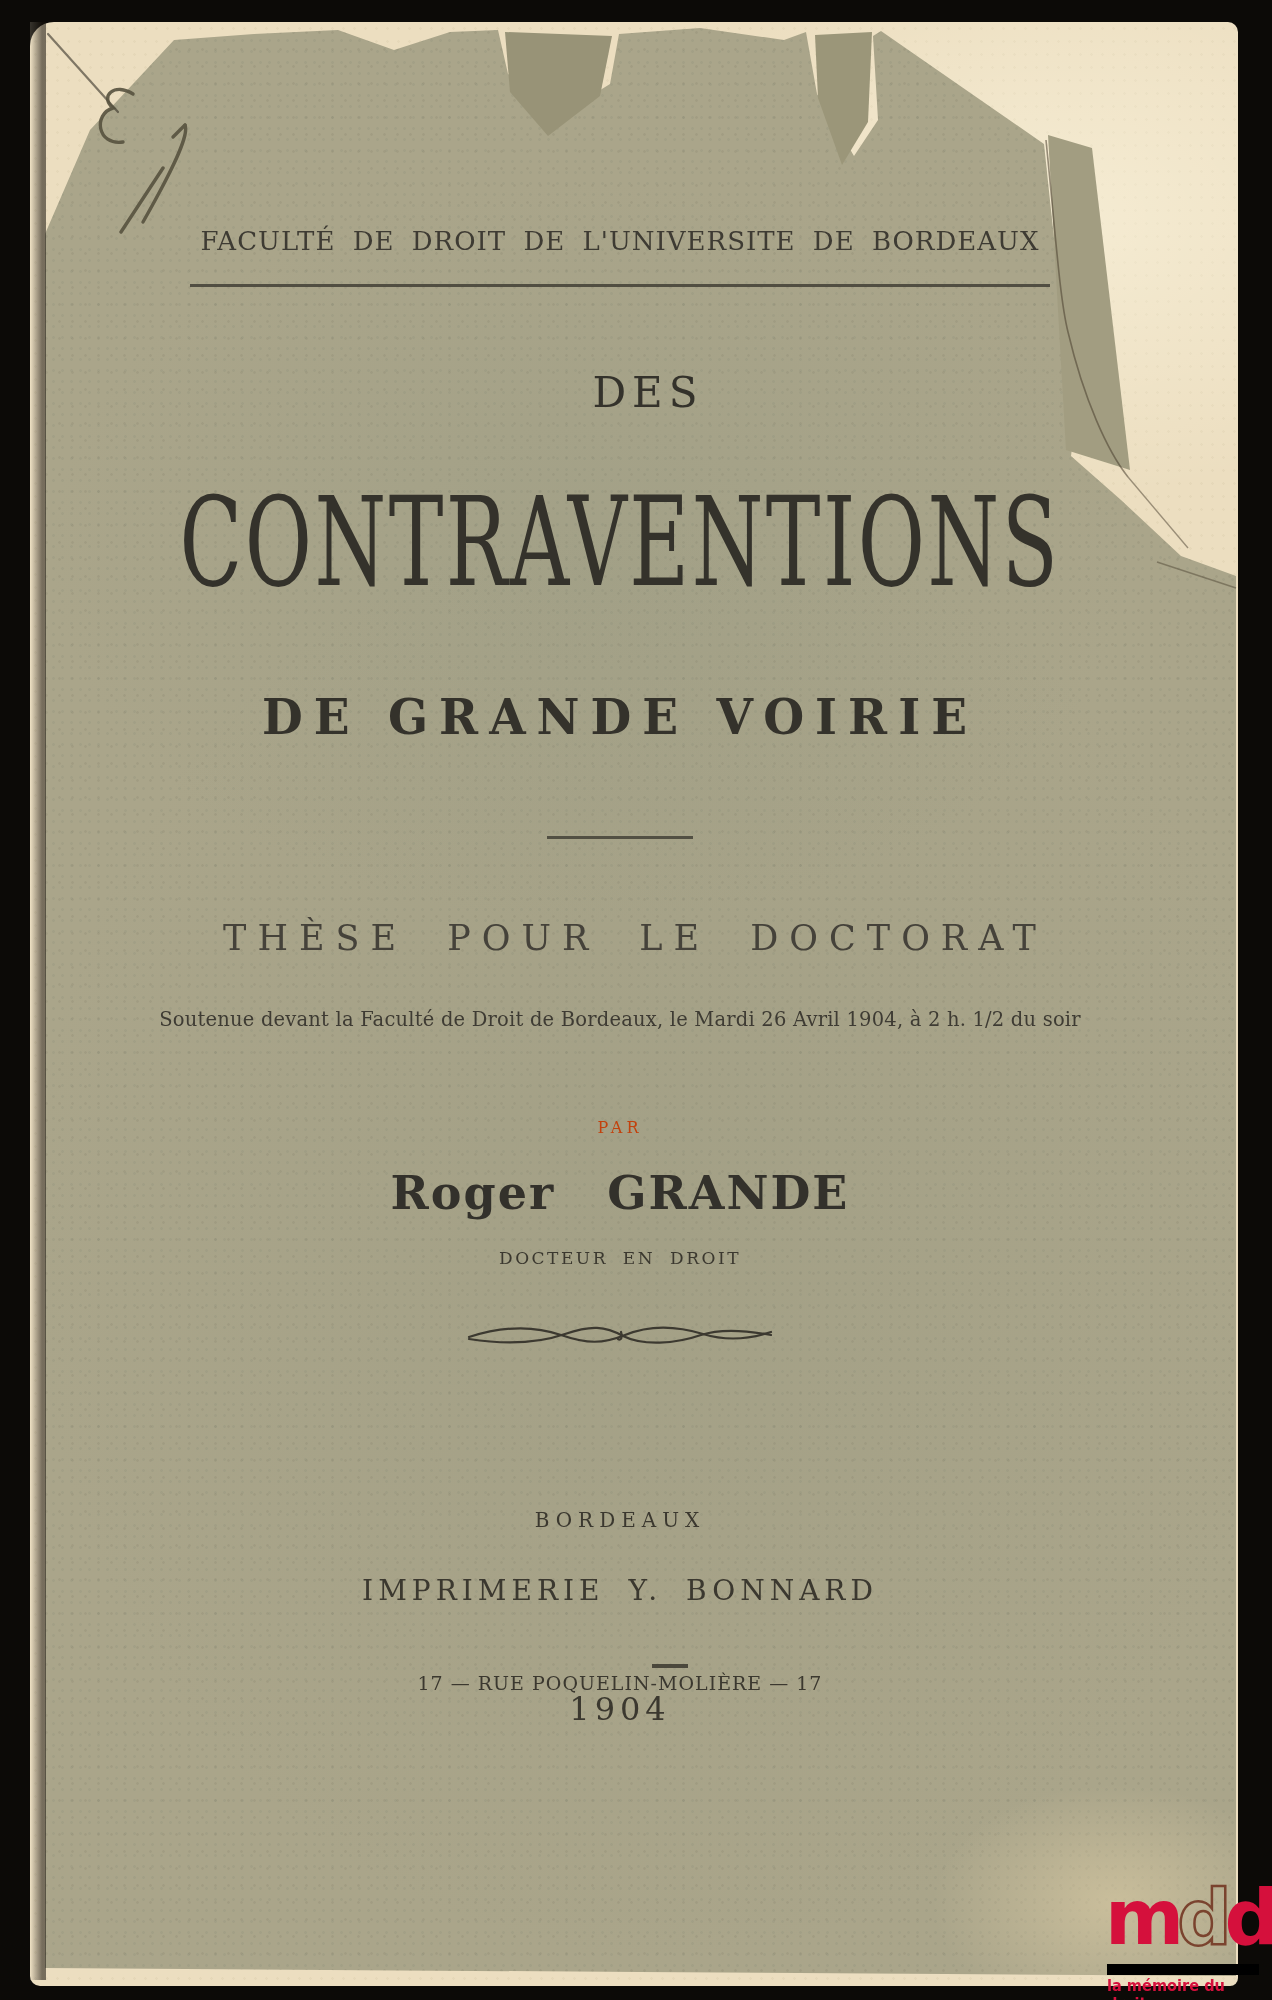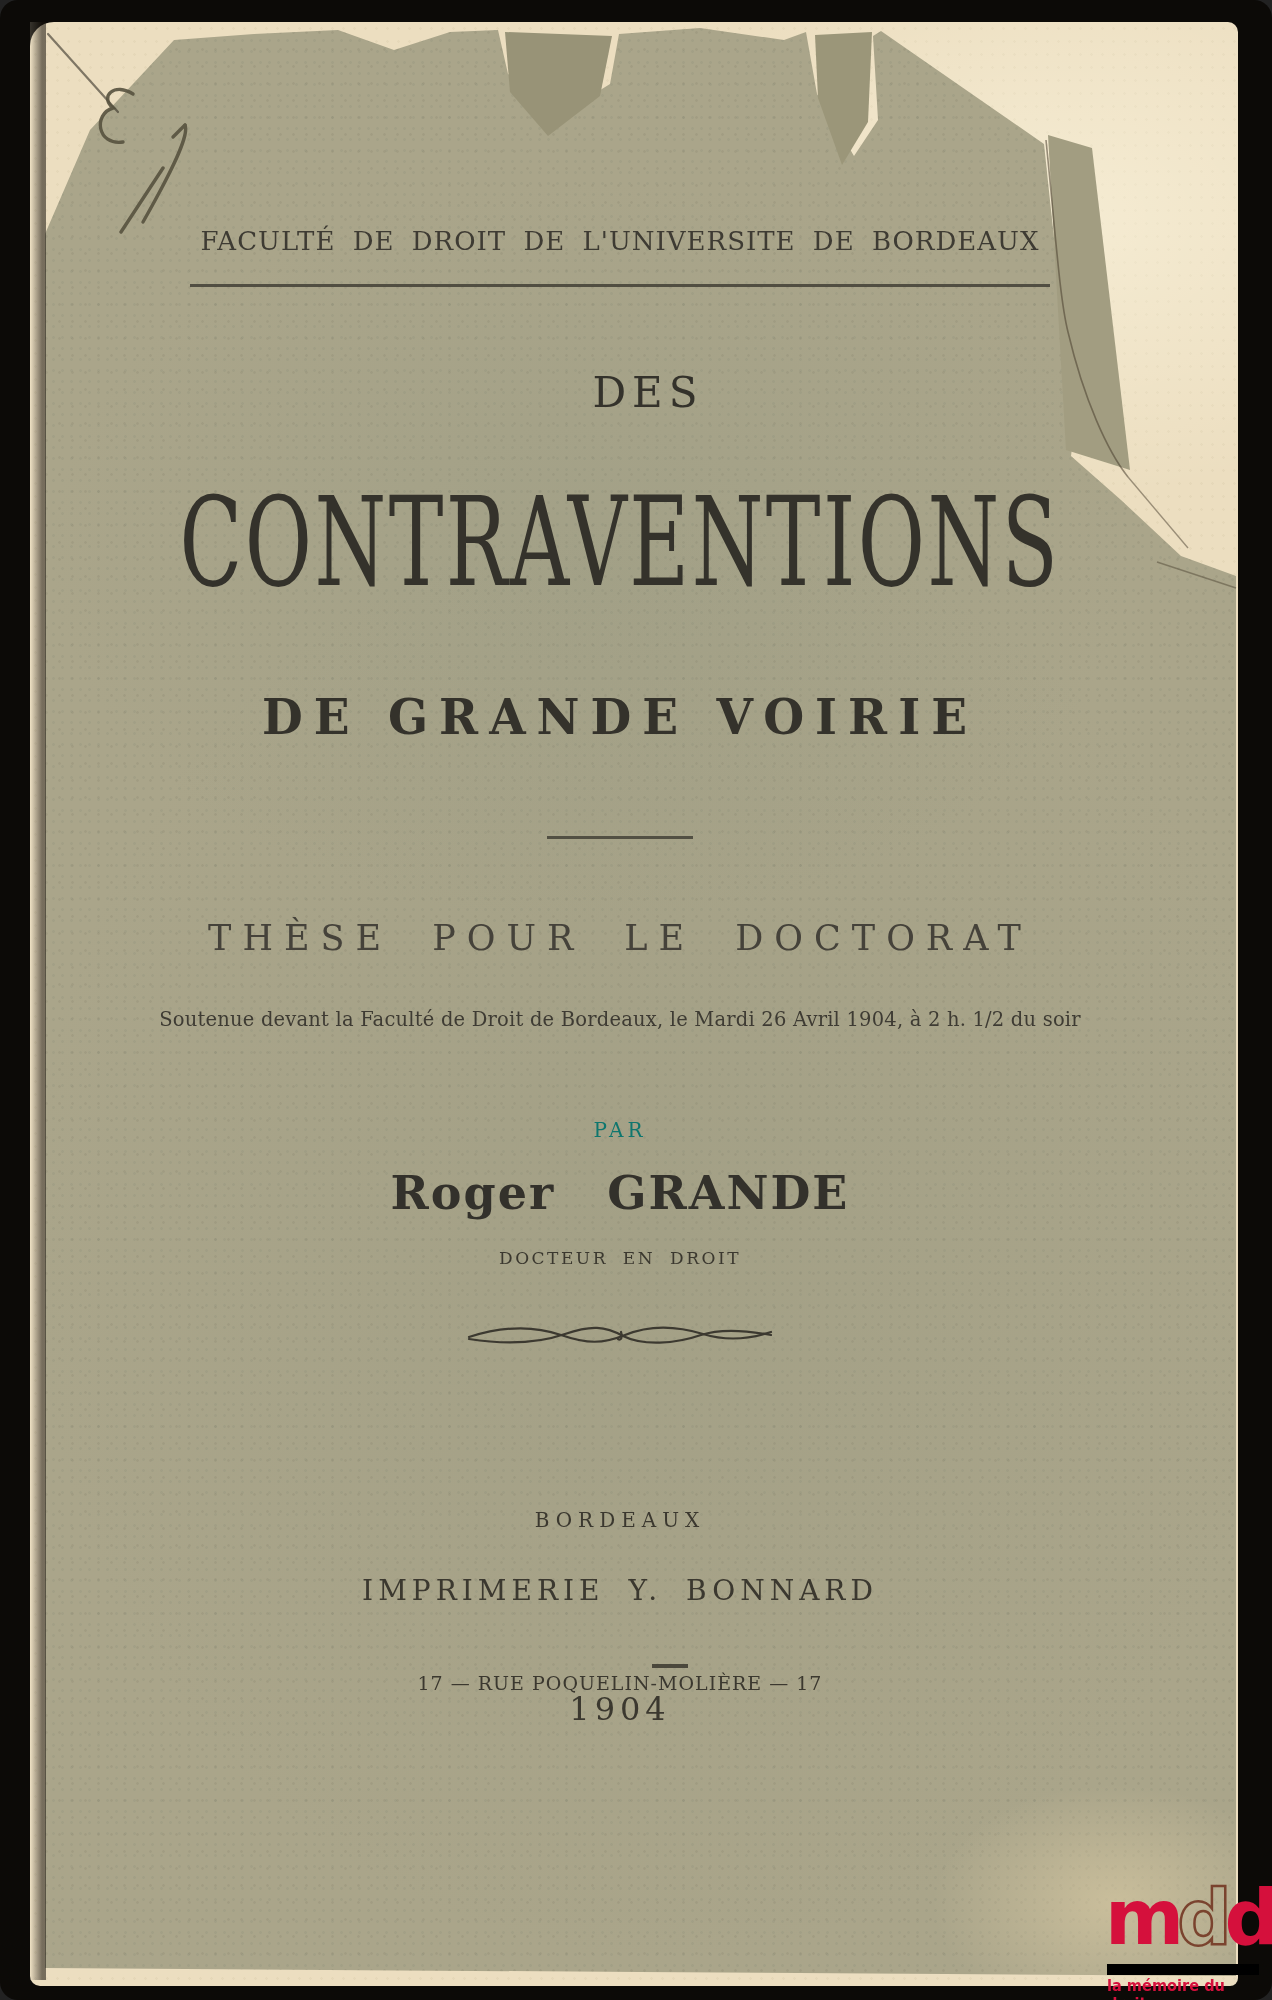--- a/index.html
+++ b/index.html
@@ -12,21 +12,20 @@
     --outline-brown:#7a432e;
   }
   html,body{margin:0;padding:0;}
   body{background:#222;}
   #scan{
     position:relative;
     width:1272px;height:2000px;
     overflow:hidden;
     background:var(--edge);
     font-family:"DejaVu Serif",serif;
-    border-radius:18px;
   }
   
   .flyleaf{
     position:absolute;left:30px;top:22px;width:1208px;height:1964px;
     background-color:var(--flyleaf);
     background-image:
       radial-gradient(ellipse 600px 400px at 85% 10%, rgba(255,250,230,.5), transparent 70%),
       radial-gradient(rgba(150,130,90,.07) 1px, transparent 1.4px);
     background-size:auto,11px 13px;
     border-radius:24px 10px 8px 10px;
@@ -63,24 +62,24 @@
   .block{position:absolute;left:0;width:100%;text-align:center;color:var(--ink);white-space:nowrap;}
 
   .institution{top:226px;font-size:26px;letter-spacing:1px;word-spacing:8px;color:#3e3b33;}
   .rule-top{position:absolute;top:284px;left:145px;width:860px;height:3px;background:var(--ink);opacity:.8;}
   .title-des{top:368px;font-size:42px;letter-spacing:6px;color:var(--title-ink);margin-left:28px;}
   .title-main{top:470px;font-size:100px;letter-spacing:3px;color:var(--title-ink);
     transform:scale(.82,1.24);transform-origin:center top;}
   .title-sub{top:688px;font-size:47px;font-weight:bold;letter-spacing:11px;color:var(--title-ink);
     transform:scaleY(1.05);transform-origin:center top;}
   .rule-mid{position:absolute;top:836px;left:502px;width:146px;height:2.5px;background:var(--ink);opacity:.78;}
-  .thesis-heading{top:918px;font-size:35px;letter-spacing:11px;word-spacing:18px;color:#45423a;}
+  .thesis-heading{top:918px;font-size:35px;letter-spacing:11px;word-spacing:18px;color:#45423a;padding-left:15px;}
   .thesis-subject{top:962px;font-size:24px;font-weight:bold;font-style:italic;letter-spacing:1px;}
   .thesis-defense{top:1008px;font-size:19.5px;letter-spacing:.2px;color:#3e3b33;}
-  .par{top:1118px;font-size:20px;letter-spacing:4px;color:#0f766e;}
+  .par{top:1118px;font-size:16px;letter-spacing:4px;color:#c2410c;}
   .author{top:1166px;font-size:46px;font-weight:bold;letter-spacing:2px;word-spacing:34px;color:#33312b;}
   .credential{top:1248px;font-size:17px;letter-spacing:2.5px;word-spacing:7px;}
   .ornament{position:absolute;top:1320px;left:418px;}
   .city{top:1508px;font-size:20px;letter-spacing:6px;}
   .printer{top:1574px;font-size:28px;letter-spacing:5px;word-spacing:10px;}
   .address{top:1672px;font-size:19px;letter-spacing:1px;}
   .rule-dash{position:absolute;top:1664px;left:607px;width:36px;height:3.5px;background:var(--ink);opacity:.85;}
   .year{top:1690px;font-size:32px;letter-spacing:5px;}
 
   .pencil{position:absolute;left:85px;top:80px;opacity:.9;}

